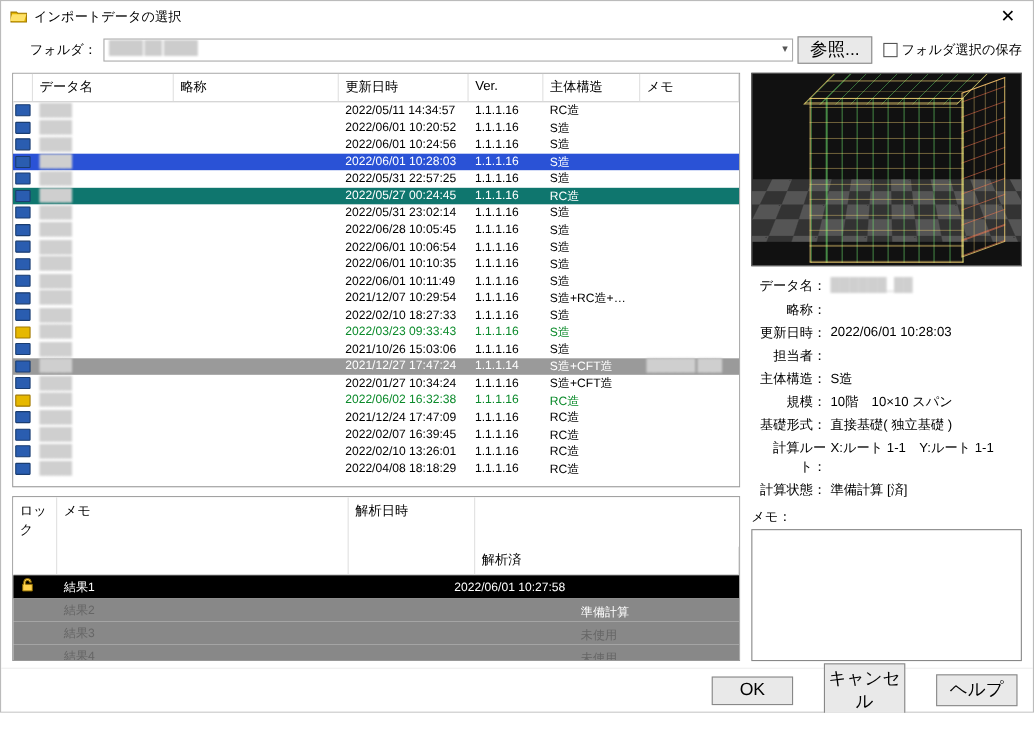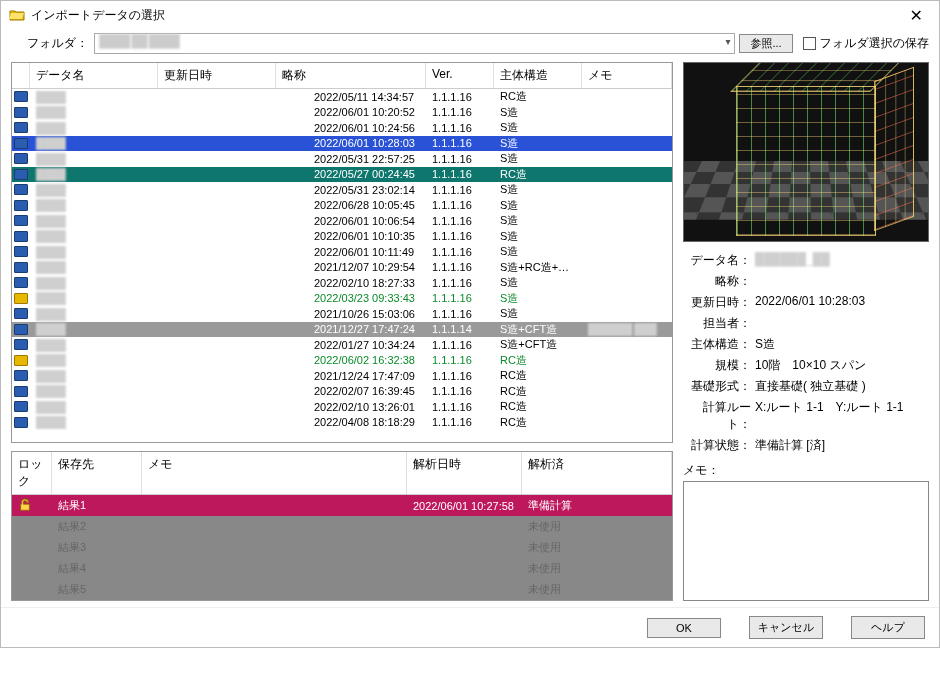--- a/index.html
+++ b/index.html
@@ -7,21 +7,21 @@
   .window { width:940px; height:648px; border:1px solid #bbb; display:flex; flex-direction:column; }
   .titlebar { height:28px; display:flex; align-items:center; padding:0 8px; }
   .titlebar .icon { width:16px; height:16px; margin-right:6px; display:inline-flex; align-items:center; justify-content:center; }
   .titlebar .title { flex:1; font-size:12px; }
   .titlebar .close { font-size:16px; cursor:pointer; padding:2px 8px; }
   .folderbar { padding:4px 10px 8px 26px; display:flex; align-items:center; gap:4px; }
   .folderbar .label { margin-right:2px; }
   .folderbar .path { flex:1; border:1px solid #aaa; height:21px; padding:0 4px; background:#fff; position:relative; }
   .folderbar .path::after { content:"▾"; position:absolute; right:4px; top:2px; color:#555; font-size:10px; }
   .folderbar .blur { color:#ccc; letter-spacing:-1px; filter:blur(1px); }
-  .btn { border:1px solid #888; background:#e9e9e9; padding:1px 10px; cursor:pointer; font-size:11px; }
+  .btn { border:1px solid #888; background:#e9e9e9; padding:1px 10px; cursor:pointer; font-size:16px; }
   .chk { display:inline-flex; align-items:center; gap:4px; margin-left:6px; }
   .chk .box { width:13px; height:13px; border:1px solid #555; }
   .content { flex:1; display:flex; overflow:hidden; padding:0 10px 6px 10px; gap:10px; }
   .left { flex:1; display:flex; flex-direction:column; gap:8px; overflow:hidden; }
   .right { width:246px; display:flex; flex-direction:column; }
   .table-wrap { border:1px solid #999; overflow:hidden; display:flex; flex-direction:column; }
   .main-table { flex:1; min-height:0; }
   .thead { display:flex; background:#fff; border-bottom:1px solid #ccc; font-size:12px; }
   .thead .cell { padding:4px 6px; border-right:1px solid #e0e0e0; }
   .tbody { overflow-y:auto; max-height:360px; }
@@ -35,23 +35,23 @@
   .row.sel3 { background:#9a9a9a; color:#fff; }
   .green { color:#0a8a2a; }
   .c-data { width:128px; }
   .c-abbr { width:150px; }
   .c-date { width:118px; }
   .c-ver  { width:68px; }
   .c-struct { width:88px; }
   .c-memo { flex:1; }
   .blurcell { color:#cfcfcf; filter:blur(1px); letter-spacing:-0.5px; }
   .results .thead .cell { font-size:12px; }
-  .c-lock{width:40px;} .c-save{width:90px;} .c-rmemo{width:265px;} .c-adate{width:115px;} .c-done{flex:1;}
+  .c-lock{width:40px;} .c-save{width:90px;} .c-rmemo{width:265px;} .c-adate{width:115px;} .c-done{flex:1;margin-top:45px;}
   .rrow { display:flex; height:21px; align-items:center; font-size:11px; }
-  .rrow.selected { background:#be185d; color:#fff; }
+  .rrow.selected { background:#000000; color:#fff; }
   .rrow.disabled { background:#888; color:#666; }
   .rrow .cell { padding:2px 6px; }
   .lock-icon { width:14px; height:14px; display:inline-block; }
   .preview { border:1px solid #666; height:235px; background:#111; position:relative; overflow:hidden; }
   .checker { position:absolute; inset:0; background:
     linear-gradient(45deg,#555 25%,transparent 25%),linear-gradient(-45deg,#555 25%,transparent 25%),
     linear-gradient(45deg,transparent 75%,#555 75%),linear-gradient(-45deg,transparent 75%,#555 75%);
     background-size:36px 36px; background-position:0 0,0 18px,18px -18px,-18px 0; background-color:#333;
     top:55%; height:45%; transform:perspective(300px) rotateX(55deg); transform-origin:top; }
   .building { position:absolute; left:50%; top:48%; transform:translate(-50%,-50%); }
@@ -100,22 +100,22 @@
         <span>フォルダ選択の保存</span>
     </label>
   </div>
 
   <div class="content">
     <div class="left">
       <div class="table-wrap main-table">
         <div class="thead">
           <div class="cell" style="width:18px"></div>
           <div class="cell c-data">データ名</div>
+          <div class="cell c-abbr">略称</div>
           <div class="cell c-date">更新日時</div>
-          <div class="cell c-abbr">略称</div>
           <div class="cell c-ver">Ver.</div>
           <div class="cell c-struct">主体構造</div>
           <div class="cell c-memo">メモ</div>
         </div>
         <div class="tbody" id="tbody-main">
             <div class="row">
               <div class="icon-cell">
                 <span class="mini-icon"></span>
               </div>
               <div class="cell c-data blurcell">████</div>
@@ -355,21 +355,20 @@
               <div class="cell c-ver">1.1.1.16</div>
               <div class="cell c-struct">RC造</div>
               <div class="cell c-memo blurcell"></div>
             </div>
           </div>
       </div>
 
       <div class="table-wrap results" style="height:150px">
         <div class="thead">
           <div class="cell c-lock">ロック</div>
-          <div class="cell c-save">保存先</div>
           <div class="cell c-rmemo">メモ</div>
           <div class="cell c-adate">解析日時</div>
           <div class="cell c-done">解析済</div>
         </div>
         <div id="tbody-results">
             <div class="rrow selected">
               <div class="cell c-lock"><svg class="lock-icon" viewBox="0 0 16 16">
                   <path fill="#ffd24d" stroke="#8a6800" d="M4 7V5a4 4 0 018 0h-2a2 2 0 00-4 0v2h7v7H3V7z"></path>
                 </svg></div>
               <div class="cell c-save">結果1</div>

